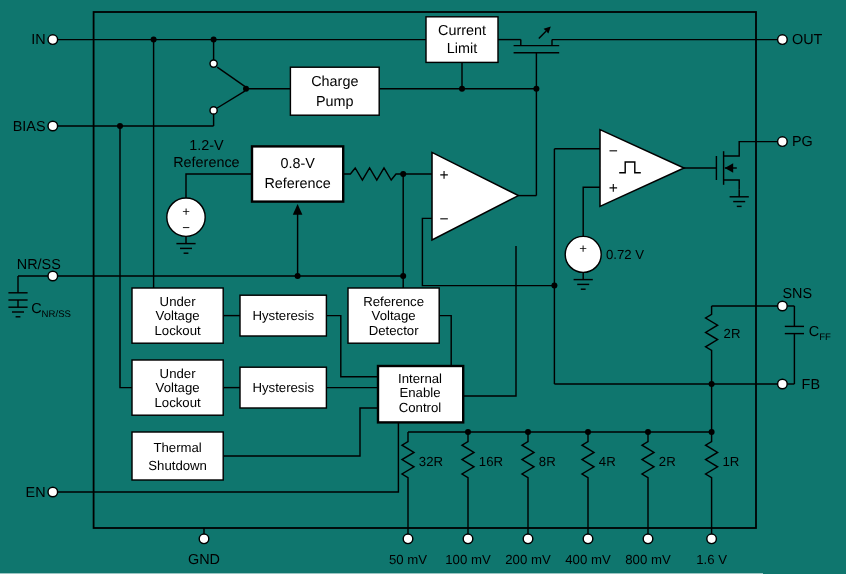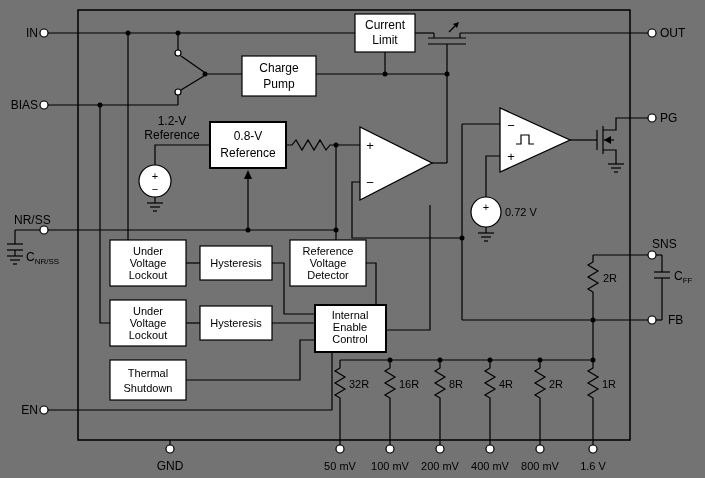--- a/index.html
+++ b/index.html
@@ -1,16 +1,16 @@
 <!DOCTYPE html>
 <html><head>
 <meta charset="utf-8">
 <style>
   html,body{margin:0;padding:0;background:#ffffff;}
-  .stage{width:705px;height:478px;position:relative;background:#737373;font-family:"Liberation Sans",sans-serif;}
+  .stage{width:705px;height:478px;position:relative;background:#0f766e;font-family:"Liberation Sans",sans-serif;}
   svg{display:block;}
   text{fill:#000;font-family:"Liberation Sans",sans-serif;}
   .wire{stroke:#000;stroke-width:1.2;fill:none;}
   .box{fill:#fff;stroke:#000;stroke-width:1.2;}
   .box-bold{fill:#fff;stroke:#000;stroke-width:2;}
   .tri{fill:#fff;stroke:#000;stroke-width:1.3;}
   .pin{fill:#fff;stroke:#000;stroke-width:1.2;}
   .dot{fill:#000;stroke:none;}
   .t11{font-size:11px;}
   .t12{font-size:12px;}

